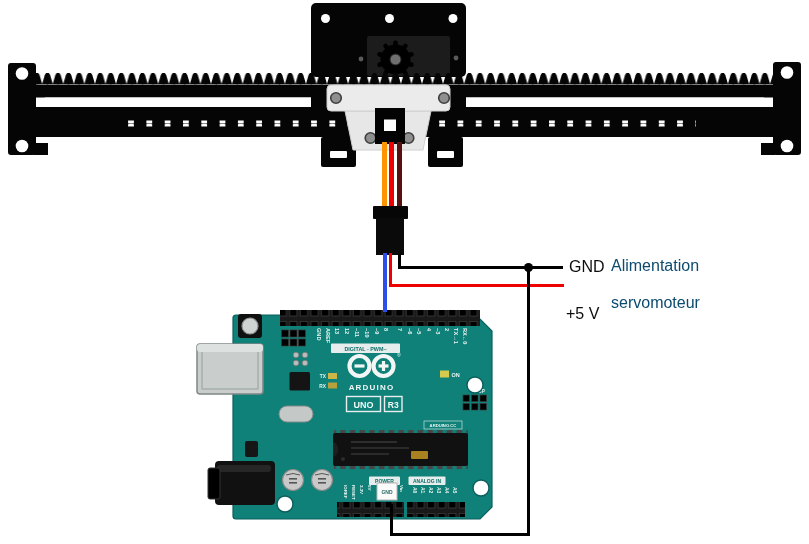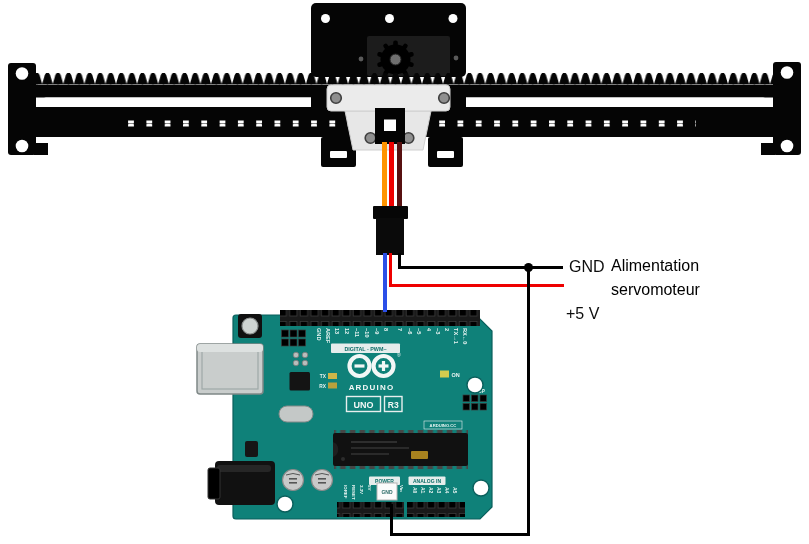--- a/index.html
+++ b/index.html
@@ -1,21 +1,21 @@
 <!DOCTYPE html>
 <html><head>
 <meta charset="utf-8">
 <style>
   html,body{margin:0;padding:0;background:#fff;}
   #stage{position:relative;width:809px;height:544px;background:#ffffff;overflow:hidden;
          font-family:"Liberation Sans", sans-serif;}
   svg text{font-family:"Liberation Sans", sans-serif;}
   .wire{position:absolute;}
   .lbl{position:absolute;font-size:16px;line-height:18px;color:#0d0d0d;white-space:nowrap;}
-  .lbl.blue{color:#000000;}
+  .lbl.blue{color:#0c4a6e;}
 </style>
 </head>
 <body>
 
 <div id="stage">
 
   <svg width="809" height="175" viewBox="0 0 809 175" style="position:absolute;left:0;top:0;">
     <defs>
       <pattern id="teeth" width="10.55" height="12" patternUnits="userSpaceOnUse">
         <path d="M0,12 L2.6,3 Q5.27,-1.8 7.95,3 L10.55,12 Z" fill="#050505"></path>
@@ -298,15 +298,15 @@
   <div class="wire" style="left:397.5px;top:253px;width:3.2px;height:16px;background:#000;"></div>
   <div class="wire" style="left:397.5px;top:266px;width:165.5px;height:3.2px;background:#000;"></div>
   <div class="wire" style="left:526.5px;top:266px;width:3.2px;height:270px;background:#000;"></div>
   <div class="wire" style="left:390px;top:533px;width:139.7px;height:3.2px;background:#000;"></div>
   <div class="wire" style="left:390px;top:504px;width:3.2px;height:32px;background:#000;"></div>
   <div class="wire" style="left:524px;top:263px;width:9px;height:9px;background:#000;border-radius:50%;"></div>
 
   <div class="lbl" style="left:569px;top:258px;">GND</div>
   <div class="lbl" style="left:566px;top:276.5px;margin-top:28px;">+5 V</div>
   <div class="lbl blue" style="left:611px;top:256.5px;">Alimentation</div>
-  <div class="lbl blue" style="left:611px;top:281px;">servomoteur</div>
+  <div class="lbl blue" style="left:611px;top:294px;">servomoteur</div>
 
 </div>
 
 </body></html>

